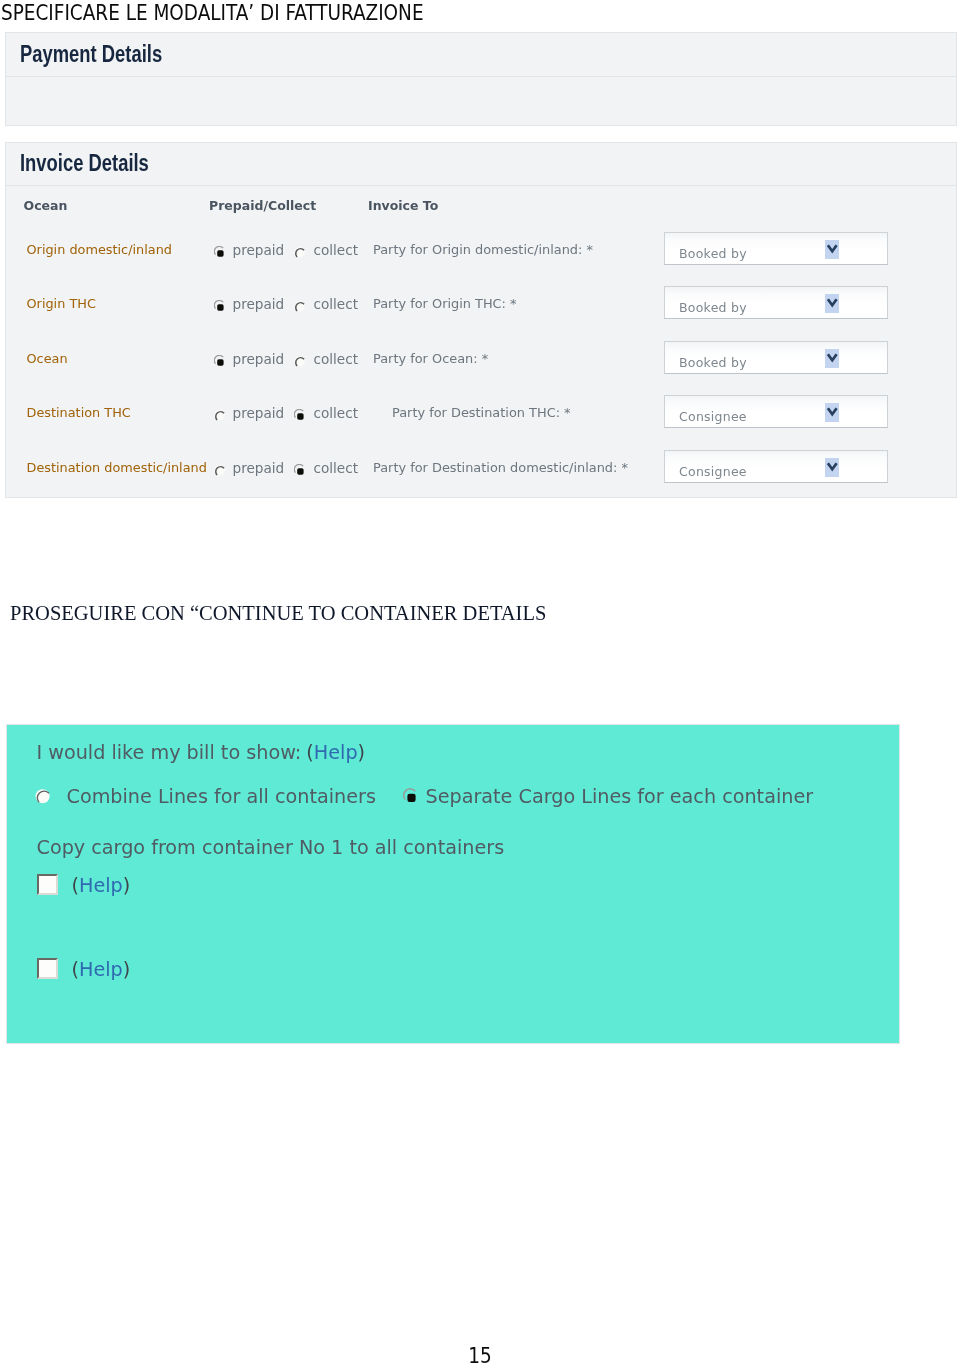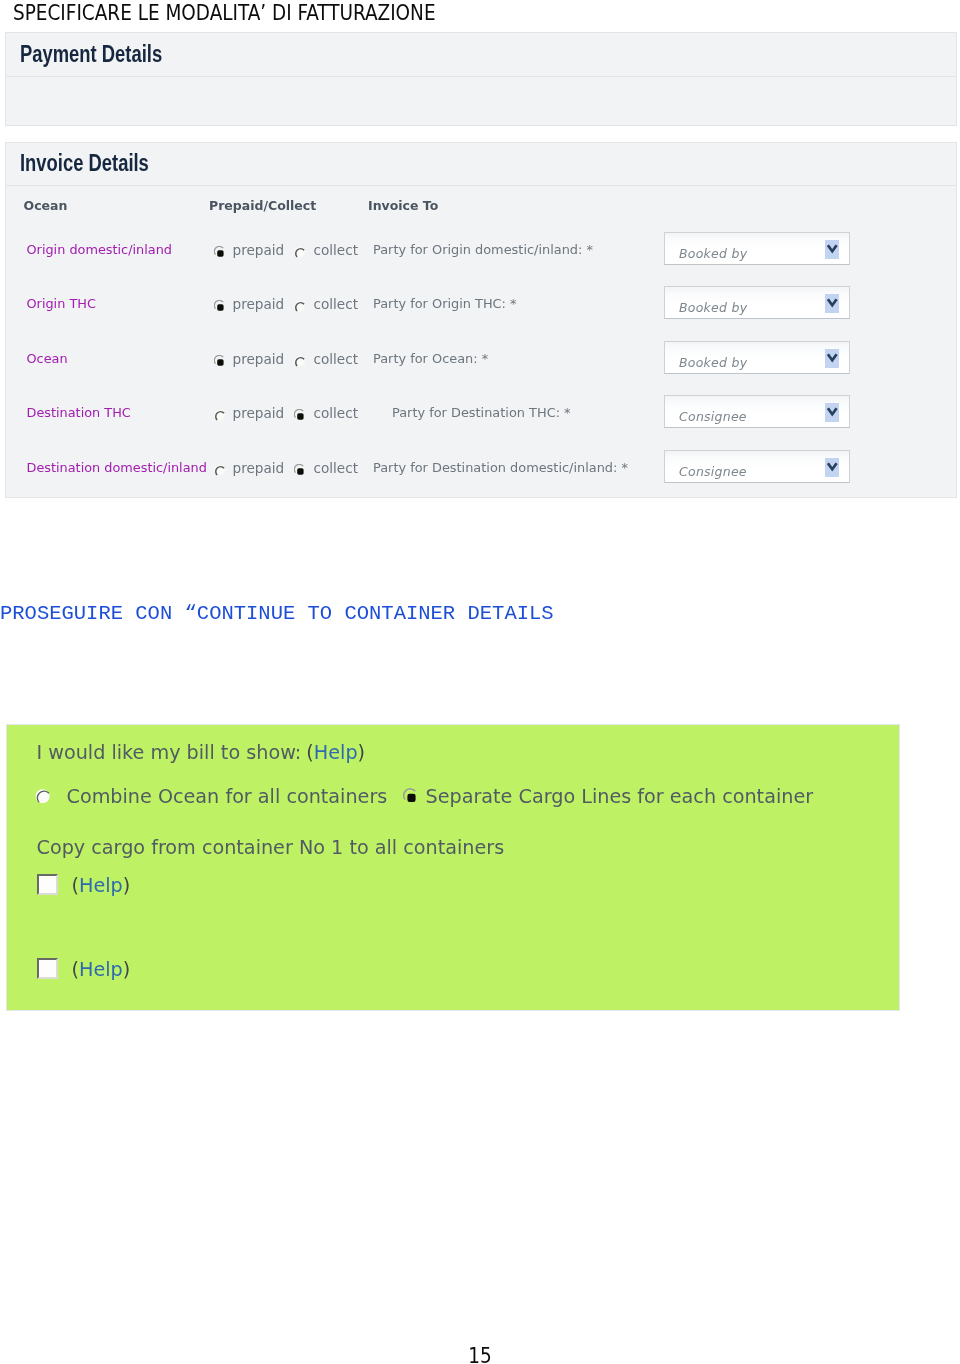--- a/index.html
+++ b/index.html
@@ -1,45 +1,45 @@
 <!DOCTYPE html>
 <html><head>
 <meta charset="utf-8">
 <style>
   html,body{margin:0;padding:0;}
   body{width:960px;height:1364px;background:#ffffff;
        font-family:"DejaVu Sans",sans-serif;position:relative;overflow:hidden;}
   .abs{position:absolute;}
   
-  #doc-title{left:13px;top:1px;font-family:"DejaVu Sans Condensed","DejaVu Sans",sans-serif;font-size:20.5px;color:#0c0c0c;white-space:nowrap;}
-  #doc-subtitle{left:0;top:602px;font-family:Liberation Mono, monospace;font-size:20.5px;color:#1d4ed8;white-space:nowrap;}
+  #doc-title{left:1px;top:1px;font-family:"DejaVu Sans Condensed","DejaVu Sans",sans-serif;font-size:20.5px;color:#0c0c0c;white-space:nowrap;}
+  #doc-subtitle{left:10px;top:602px;font-family:Liberation Serif, serif;font-size:20.5px;color:#0f172a;white-space:nowrap;}
   #page-number{left:0;top:1344px;width:960px;text-align:center;font-family:"DejaVu Sans Condensed","DejaVu Sans",sans-serif;font-size:20.5px;color:#0c0c0c;}
 
   
   #shot1{left:5px;top:32px;width:952px;height:466px;}
   .panel{position:absolute;left:0;width:952px;background:#f1f3f5;border:1px solid #e2e5e8;box-sizing:border-box;}
   #panel-payment{top:0;height:94px;}
   #panel-invoice{top:110px;height:356px;}
   .panel-title{position:absolute;left:13.5px;font-family:"Liberation Sans Narrow","Liberation Sans",sans-serif;font-weight:bold;font-size:23px;color:#16273f;transform:scaleX(0.80);transform-origin:left top;white-space:nowrap;}
   .panel-rule{position:absolute;left:0;width:950px;height:1px;background:#e2e5e8;}
   #payment-desc{position:absolute;left:15.5px;top:57px;font-size:13.1px;color:#7c838a;white-space:nowrap;}
   .col-head{position:absolute;font-weight:bold;font-size:12.5px;color:#4b5560;white-space:nowrap;}
-  .rowlabel{position:absolute;font-size:12.85px;color:#a21caf;white-space:nowrap;}
+  .rowlabel{position:absolute;font-size:12.85px;color:#a16207;white-space:nowrap;}
     .radio{position:absolute;width:12px;height:12px;display:block;}
   .radio svg{display:block;}
-  .sel-dd{position:absolute;width:186px;height:33px;background:linear-gradient(180deg,#f2f4f6 0%,#fafbfc 22%,#ffffff 55%,#ffffff 100%);border:1px solid #cdd2d7;border-bottom-color:#bfc4ca;box-sizing:border-box;font-style:italic;}
+  .sel-dd{position:absolute;width:224px;height:33px;background:linear-gradient(180deg,#f2f4f6 0%,#fafbfc 22%,#ffffff 55%,#ffffff 100%);border:1px solid #cdd2d7;border-bottom-color:#bfc4ca;box-sizing:border-box;}
   .sel-txt{position:absolute;left:14px;top:13px;font-size:12.5px;color:#7e878e;white-space:nowrap;letter-spacing:0.25px;}
     .sel-btn{position:absolute;left:159.5px;top:7px;width:14.5px;height:19px;background:#c2d4f0;display:block;}
   .sel-btn svg{display:block;}
   .inv-to{position:absolute;font-size:12.9px;color:#6d767e;white-space:nowrap;}
   .rb-lab{position:absolute;font-size:13.6px;color:#6d767e;white-space:nowrap;}
 
   
   #shot2{left:6px;top:724px;width:894px;height:287px;}
-  #bill-panel{position:absolute;left:0;top:0;width:894px;height:287px;background:#bef264;border:1px solid #e3e6e9;box-sizing:border-box;}
+  #bill-panel{position:absolute;left:0;top:0;width:894px;height:320px;background:#5eead4;border:1px solid #e3e6e9;box-sizing:border-box;}
   .bl-row{position:absolute;left:29.5px;white-space:nowrap;}
   #bill-prompt-row{top:17px}
   #bill-option-row{top:61px}
   #copy-cargo-label-row{top:111.5px}
   #copy-cargo-check-row{top:150px}
   #copy-packages-label-row{top:194.5px}
   #copy-packages-check-row{top:234px}
   .bl-row{line-height:22px;height:22px;}
   #radio-combine{position:absolute;left:-2px;top:2px;}
   #radio-separate{position:absolute;left:366px;top:2px;}
@@ -218,21 +218,21 @@
       <span class="bl-text">I would like my bill to show:</span>
       <span class="bl-link"><span class="paren">(</span>Help<span class="paren">)</span></span>
     </div>
     <div class="bl-row" id="bill-option-row">
       <span class="radio2" id="radio-combine">
           <svg width="16" height="16" viewBox="0 0 16 16">
             <circle cx="7.6" cy="8.2" r="7.0" fill="#fbfbf8"></circle>
             <path d="M4.1 14.4 A6.7 6.7 0 1 1 14.0 5.3" fill="none" stroke="#5e6062" stroke-width="1.35" stroke-linecap="butt"></path>
           </svg>
         </span>
-      <span class="bl-text" id="lbl-combine">Combine Ocean for all containers</span>
+      <span class="bl-text" id="lbl-combine">Combine Lines for all containers</span>
       <span class="radio2" id="radio-separate">
           <svg width="16" height="16" viewBox="0 0 16 16">
             <path d="M2.2 11.6 A6.2 6.2 0 0 1 12.2 3.2" fill="none" stroke="#9a9a9a" stroke-width="1.5"></path>
             <rect x="4.4" y="5.8" width="8.2" height="8.2" rx="2.2" fill="#0d0d08"></rect>
           </svg>
         </span>
       <span class="bl-text" id="lbl-separate">Separate Cargo Lines for each container</span>
     </div>
     <div class="bl-row" id="copy-cargo-label-row">
       <span class="bl-text">Copy cargo from container No 1 to all containers</span>

